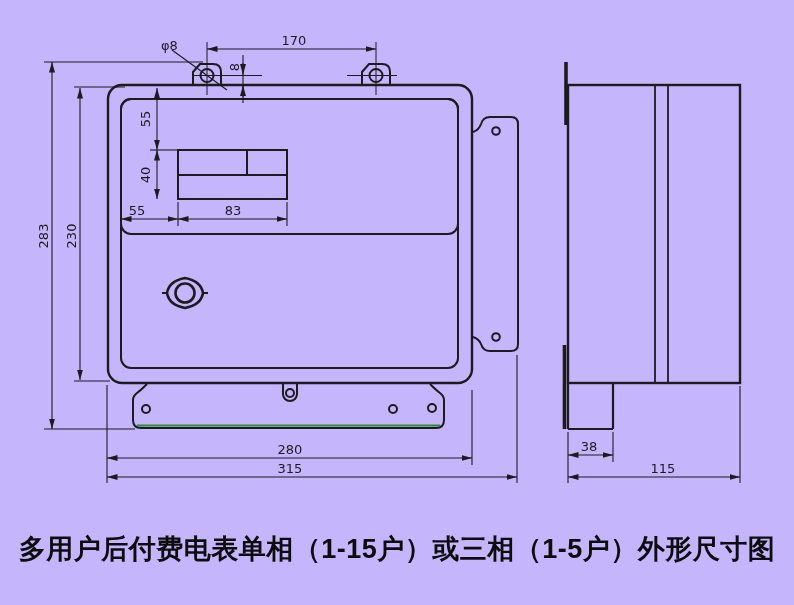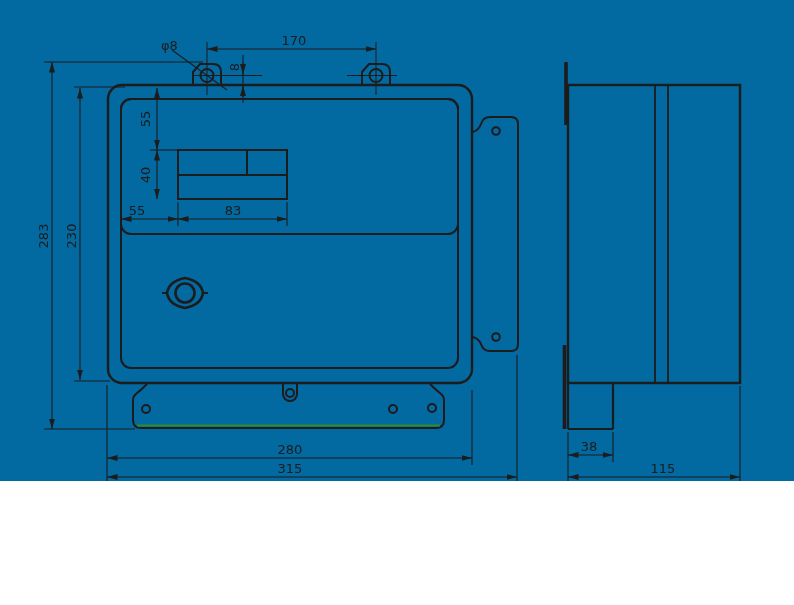--- a/index.html
+++ b/index.html
@@ -1,16 +1,16 @@
 <!DOCTYPE html>
 <html><head>
 <meta charset="utf-8">
 <style>
   html,body{margin:0;padding:0;background:#ffffff;}
-  .page{position:relative;width:794px;height:481px;background:#0369a1;overflow:hidden;
+  .page{position:relative;width:794px;height:605px;background:#c4b5fd;overflow:hidden;
         font-family:"DejaVu Sans","Liberation Sans",sans-serif;}
   svg{position:absolute;left:0;top:0;}
   svg text{font-family:"DejaVu Sans","Liberation Sans",sans-serif;font-size:13px;fill:#1c1c1c;}
   .caption{position:absolute;left:0;top:531px;width:794px;text-align:center;
            font-size:27px;font-weight:600;color:#0d0d0d;letter-spacing:0.5px;
            font-family:"Liberation Sans","DejaVu Sans",sans-serif;}
 </style>
 </head>
 <body>
 
@@ -149,14 +149,15 @@
       <line x1="568" y1="455" x2="613" y2="455" marker-start="url(#as)" marker-end="url(#ae)"></line>
       <line x1="568" y1="477" x2="740" y2="477" marker-start="url(#as)" marker-end="url(#ae)"></line>
     </g>
     <g stroke="none" fill="#1c1c1c">
       <text x="589" y="451" text-anchor="middle">38</text>
       <text x="663" y="473" text-anchor="middle">115</text>
     </g>
   </g>
 </svg>
 
+<div class="caption">多用户后付费电表单相（1-15户）或三相（1-5户）外形尺寸图</div>
 
 </div>
 
 </body></html>

